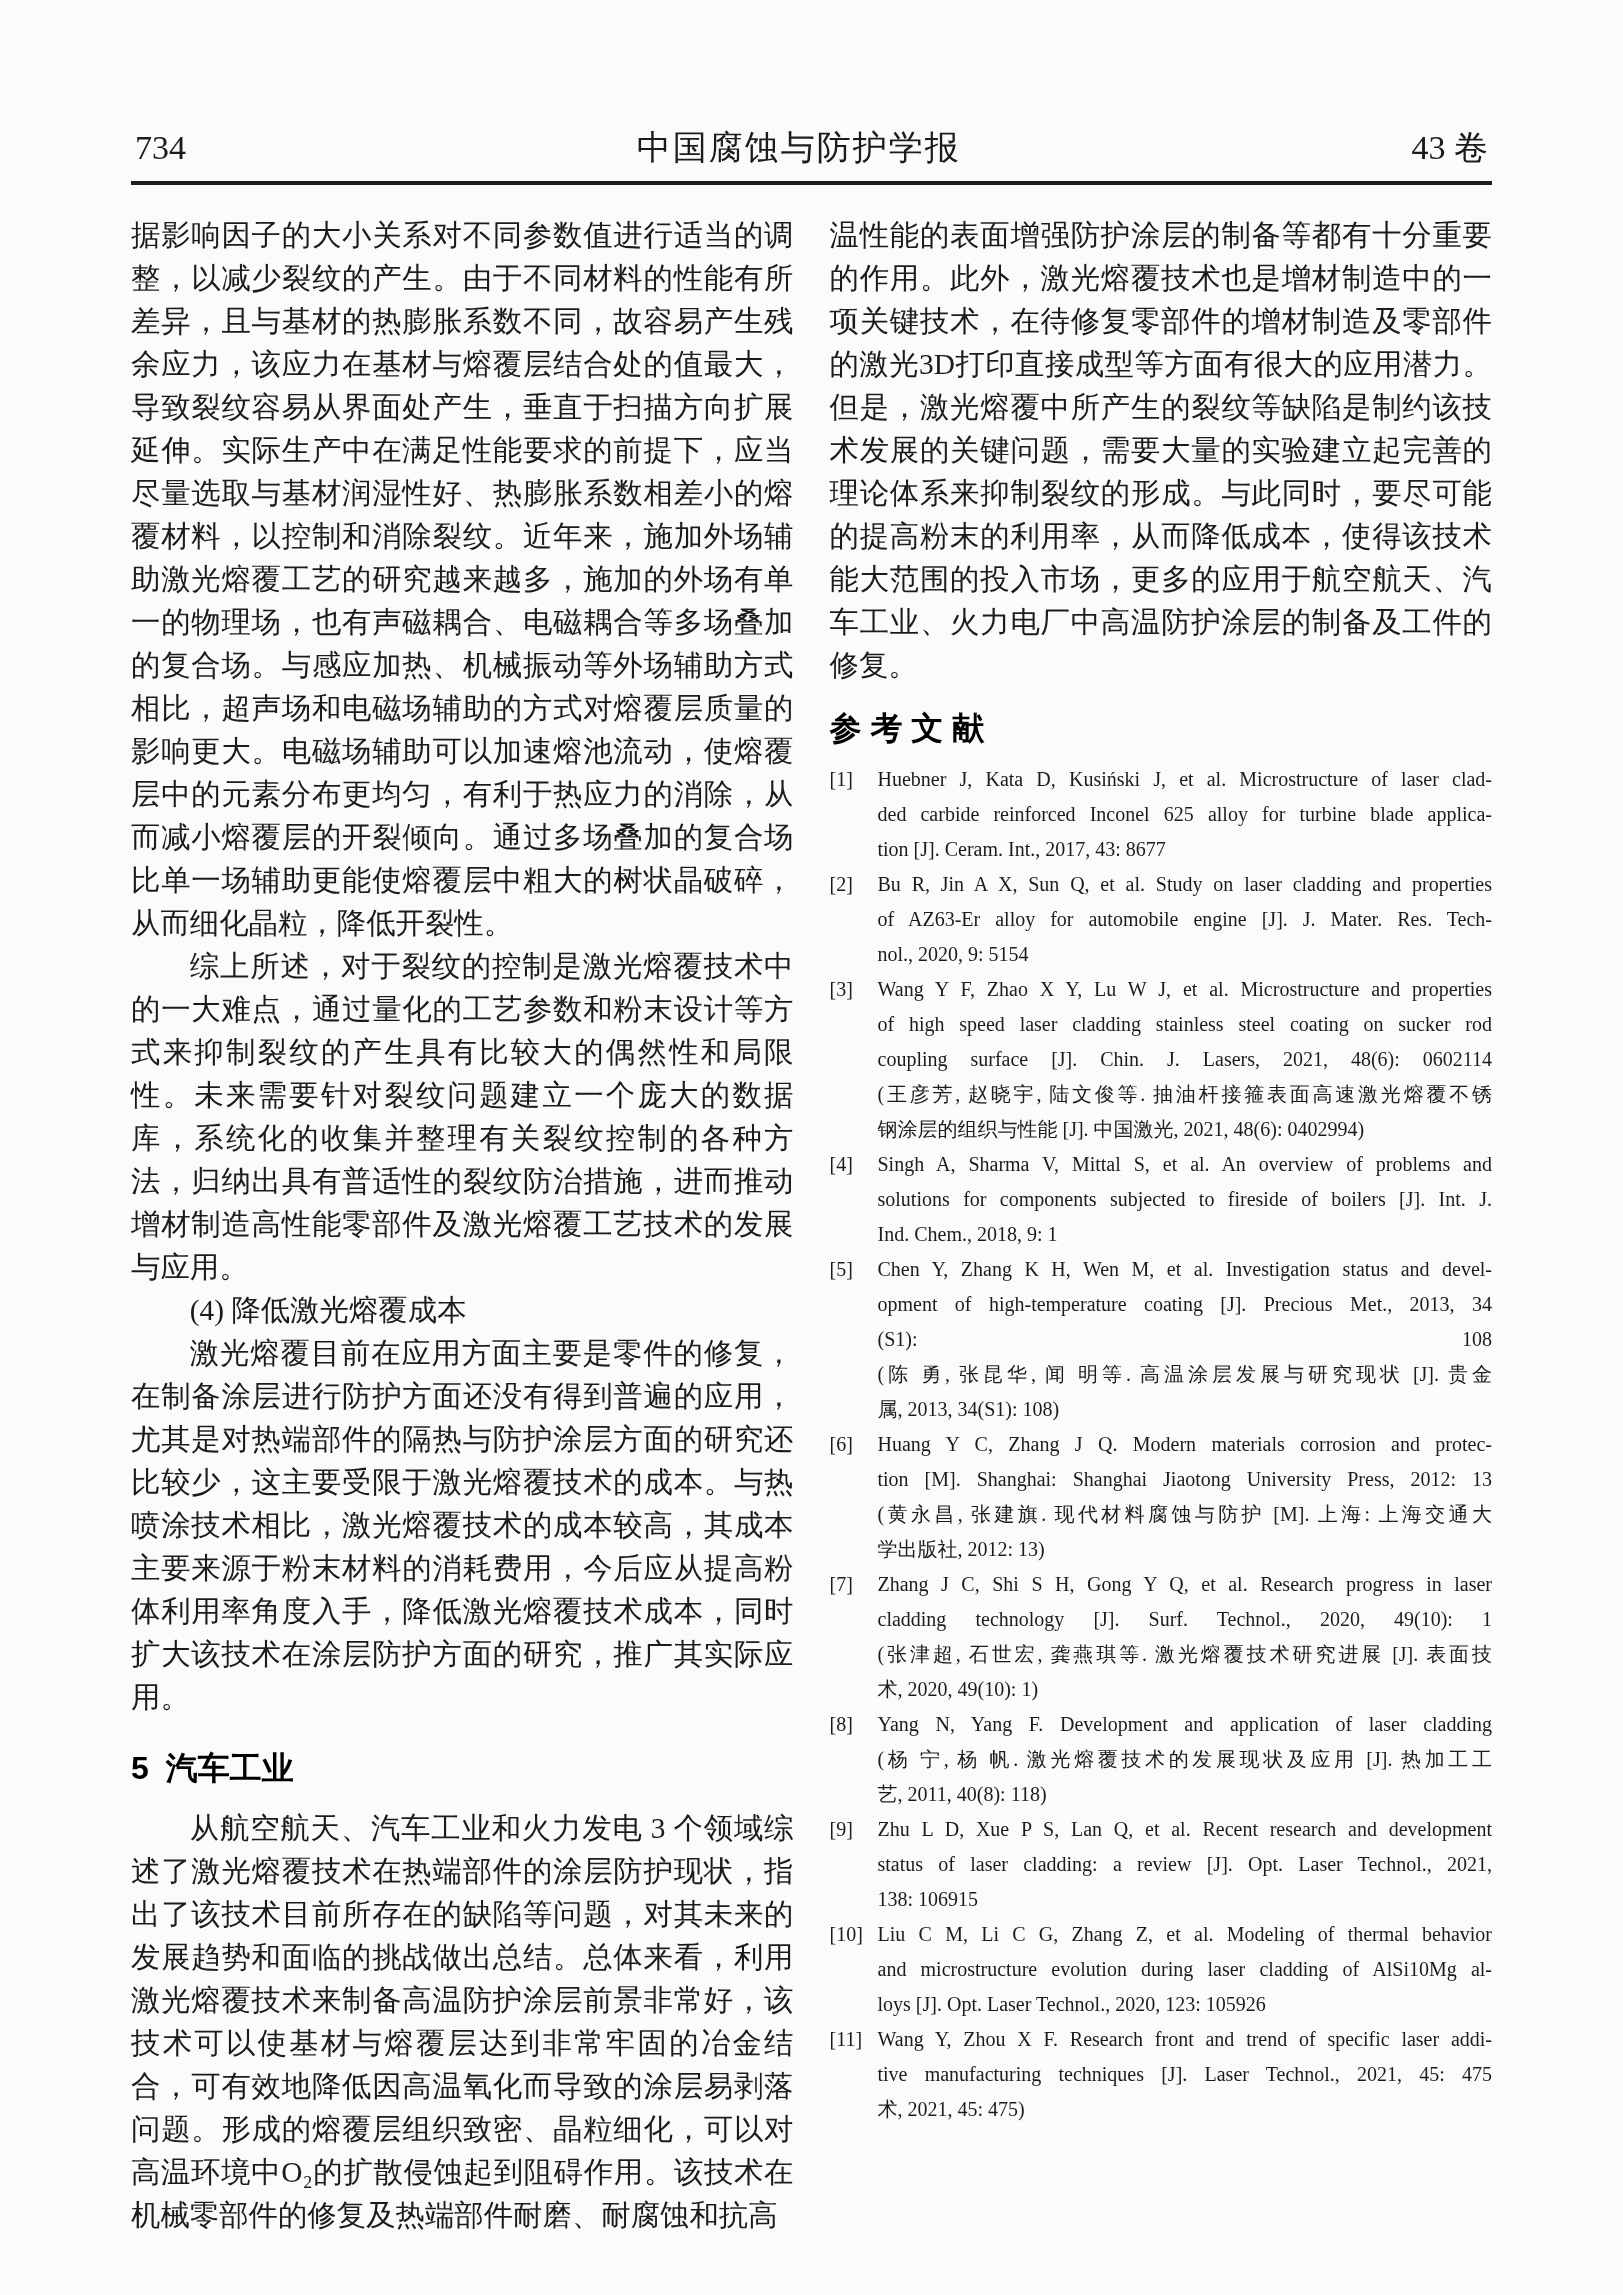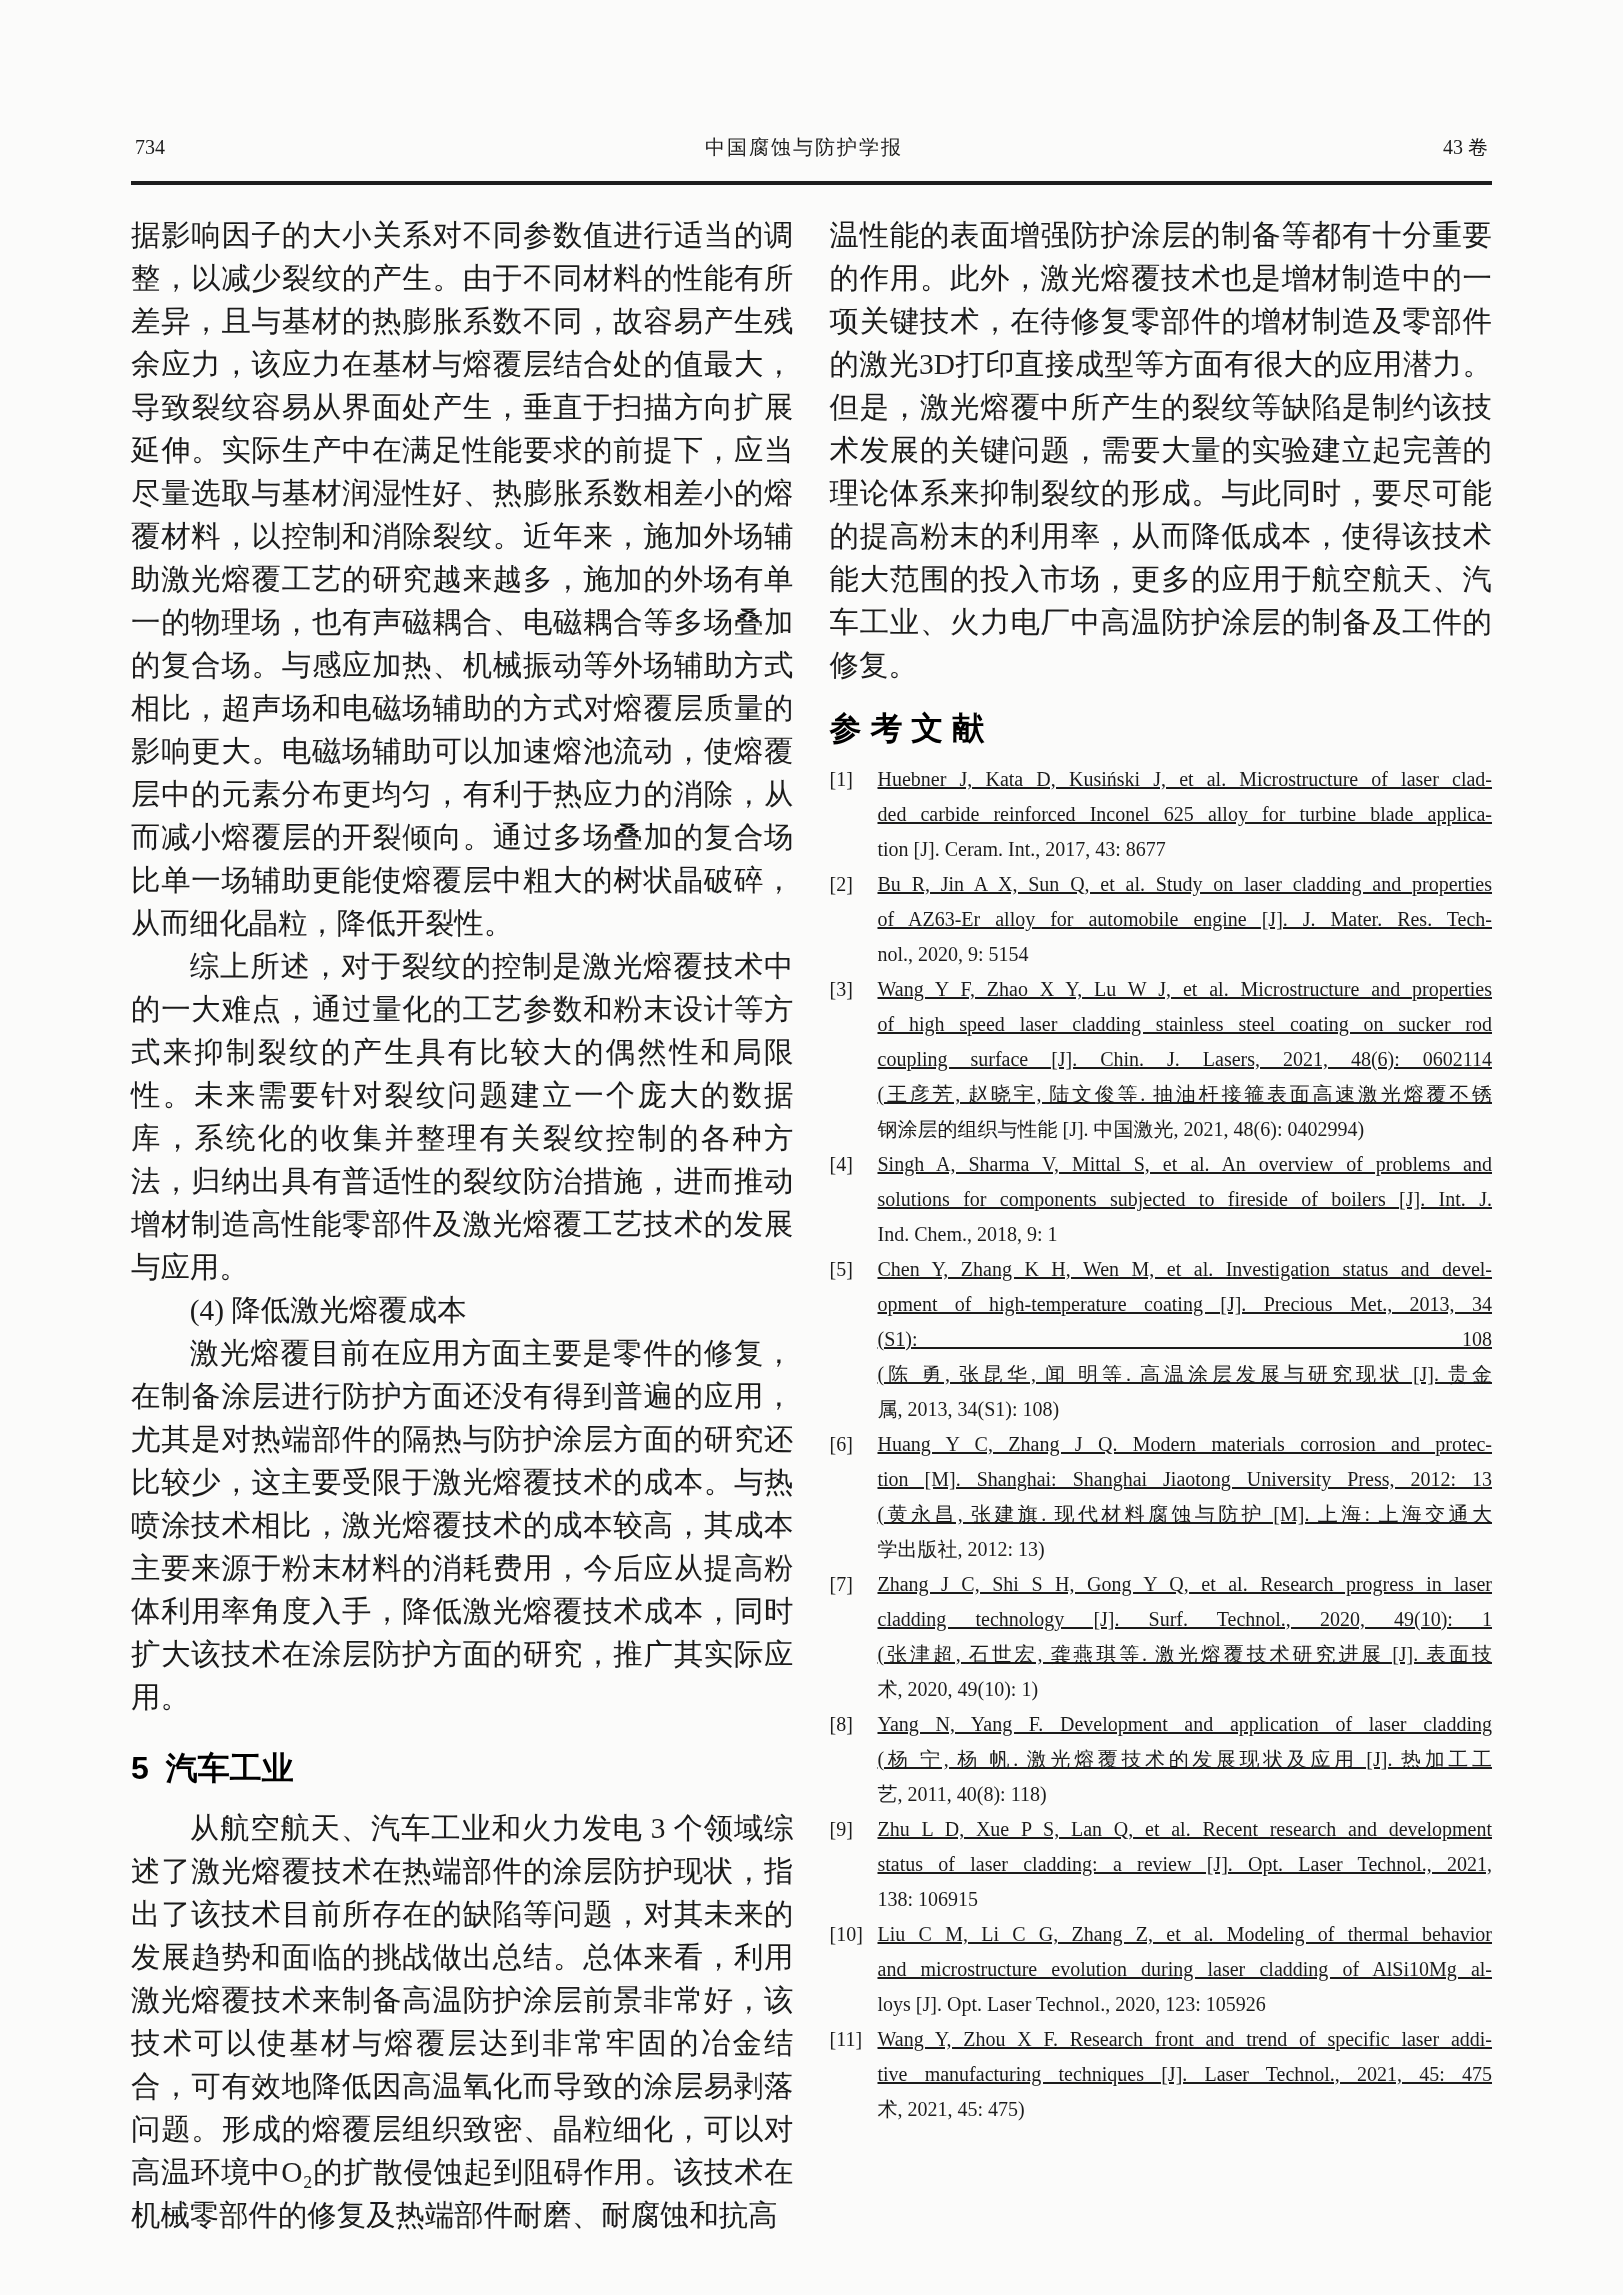--- a/index.html
+++ b/index.html
@@ -9,21 +9,21 @@
     color: #1b1b1b;
     font-family: "Liberation Serif", "DejaVu Serif", serif;
   }
   .page {
     box-sizing: border-box;
     width: 1623px; height: 2295px;
     padding: 131px 131px 0 131px;
   }
   .header-row {
     display: flex; justify-content: space-between; align-items: flex-start;
-    font-size: 20px; line-height: 33px; padding: 0 3.9px;
+    font-size: 34px; line-height: 33px; padding: 0 3.9px;
   }
   .journal-title { letter-spacing: 2px; }
   .header-rule { border-bottom: 4.6px solid #1e1e1e; margin-top: 17px; }
   .columns { display: flex; gap: 36px; margin-top: 29px; }
   .column { width: 667px; }
 
   .body-para {
     margin: 0;
     font-size: 29.4px; line-height: 43px;
     text-align: justify;
@@ -42,21 +42,20 @@
     font-weight: 700; font-size: 32px; line-height: 33px; color: #000;
   }
 
   .ref-list { font-size: 20px; line-height: 35px; }
   .ref-item { position: relative; padding-left: 48px; }
   .ref-label { position: absolute; left: 0; top: 0; }
   .ref-line { white-space: nowrap; }
   .ref-lines .ref-line:not(:last-child) {
     text-align: justify;
     text-align-last: justify;
-    text-decoration: underline;
   }
 </style>
 </head>
 <body>
 
 <div class="page">
 
   <div class="header-row">
     <span>734</span>
     <span class="journal-title">中国腐蚀与防护学报</span>

